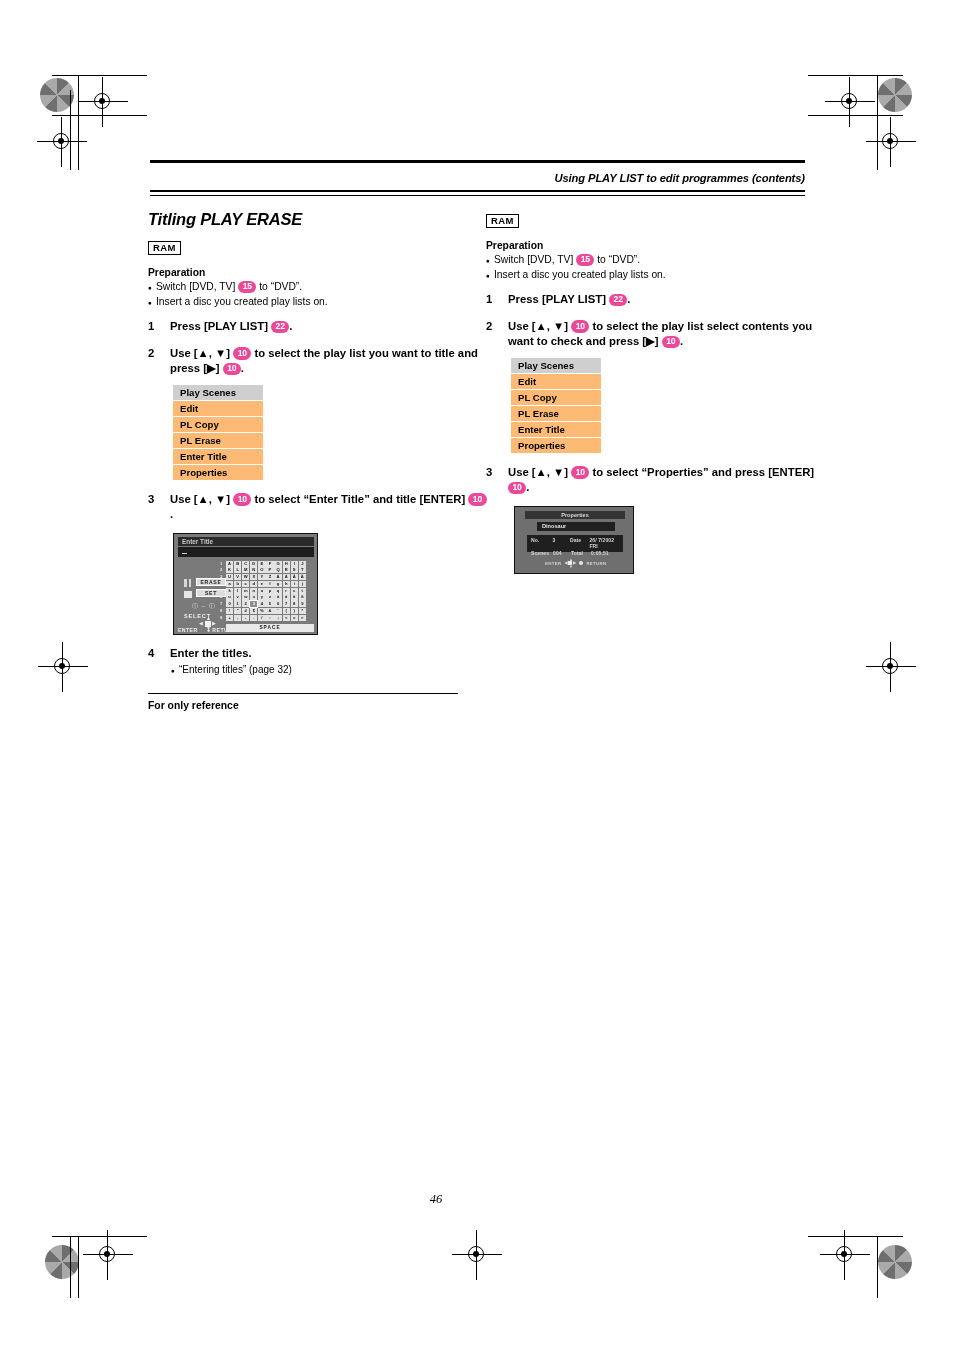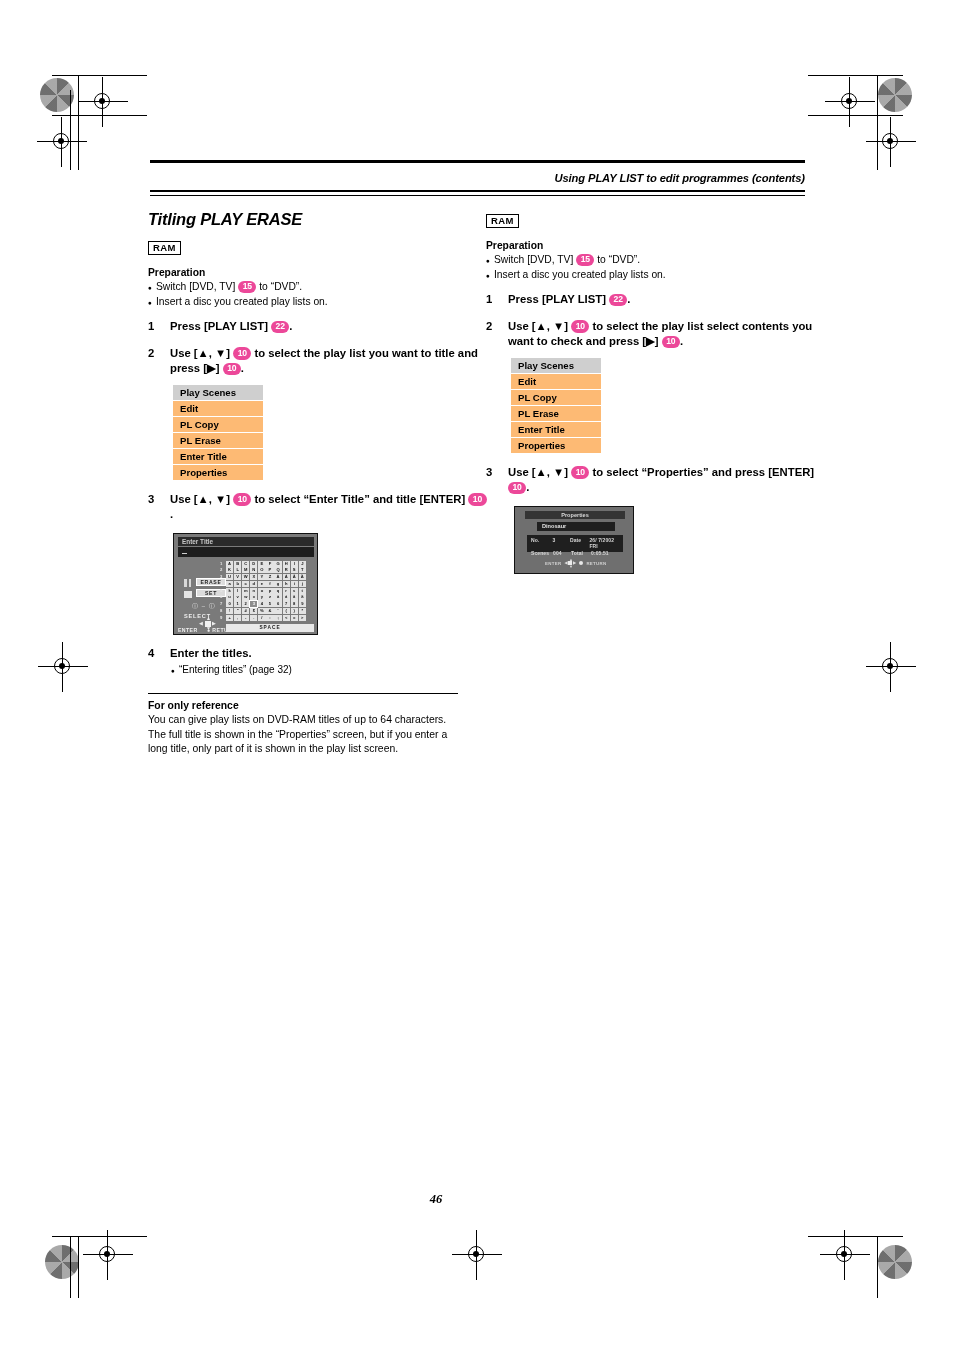--- a/index.html
+++ b/index.html
@@ -486,21 +486,21 @@
   }
 
   
   .pagenum {
     position: absolute;
     left: 0; top: 1192px;
     width: 872px;
     text-align: center;
     font-size: 12.5px;
     font-style: italic;
-    font-weight: bold;
+    font-weight: normal;
     font-family: "Liberation Serif", serif;
   }
 </style>
 </head>
 <body>
 
 <div>
 
   <div class="halftone-dot" style="left:40px; top:78px;"></div>
   <div class="reg-target" style="left:86px; top:85px;">
@@ -782,21 +782,20 @@
     <div class="step-num">4</div>
     <div class="step-body">
       <div>Enter the titles.</div>
       <div class="sub-bullet">“Entering titles” (page 32)</div>
     </div>
   </div>
 
   
   <div class="ref-rule"></div>
   <div class="ref-head">For only reference</div>
-  <div class="ref-body">You can give play lists on DVD-RAM titles of up to 64 characters. The full title is shown in the “Properties” screen, but if you enter a long title, only part of it is shown in the play list screen.</div>
 </div>
 
 <div class="col col-right">
 
   <div class="ram-badge">RAM</div>
 
   <div class="prep-head">Preparation</div>
   <div class="prep-item">
     <span>Switch [DVD, TV] </span><span class="keycircle">15</span><span> to “DVD”.</span>
   </div>

